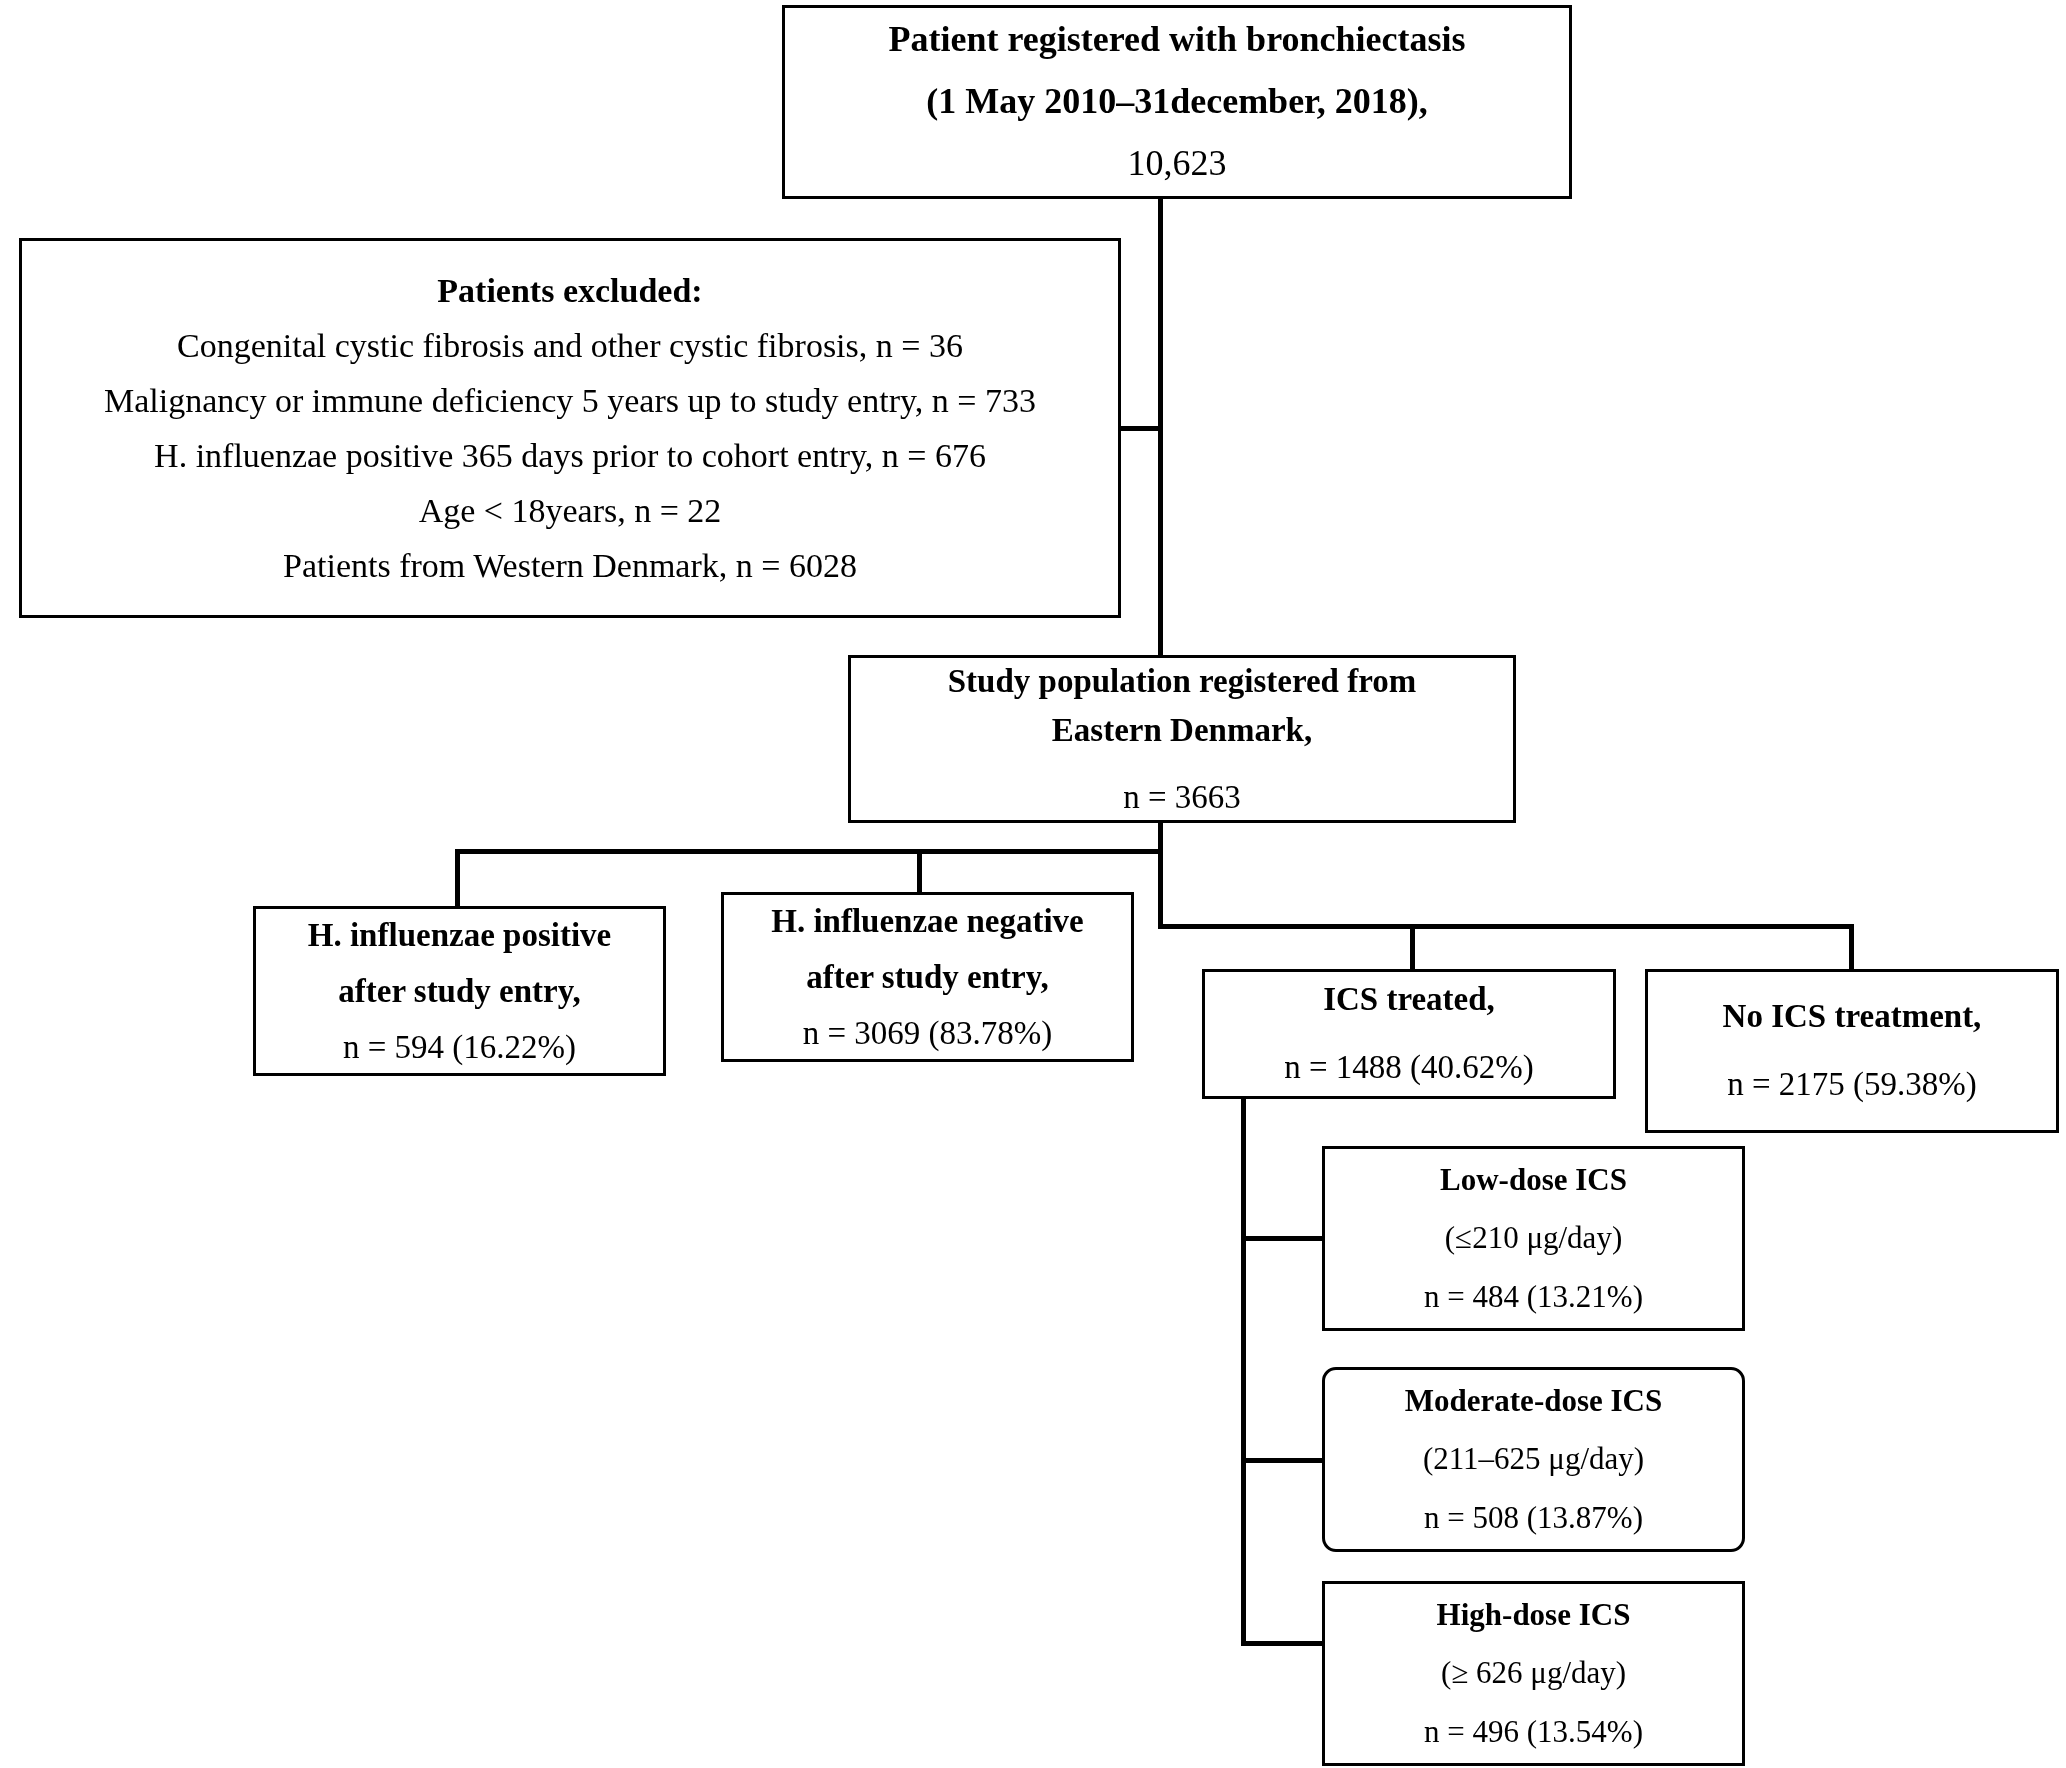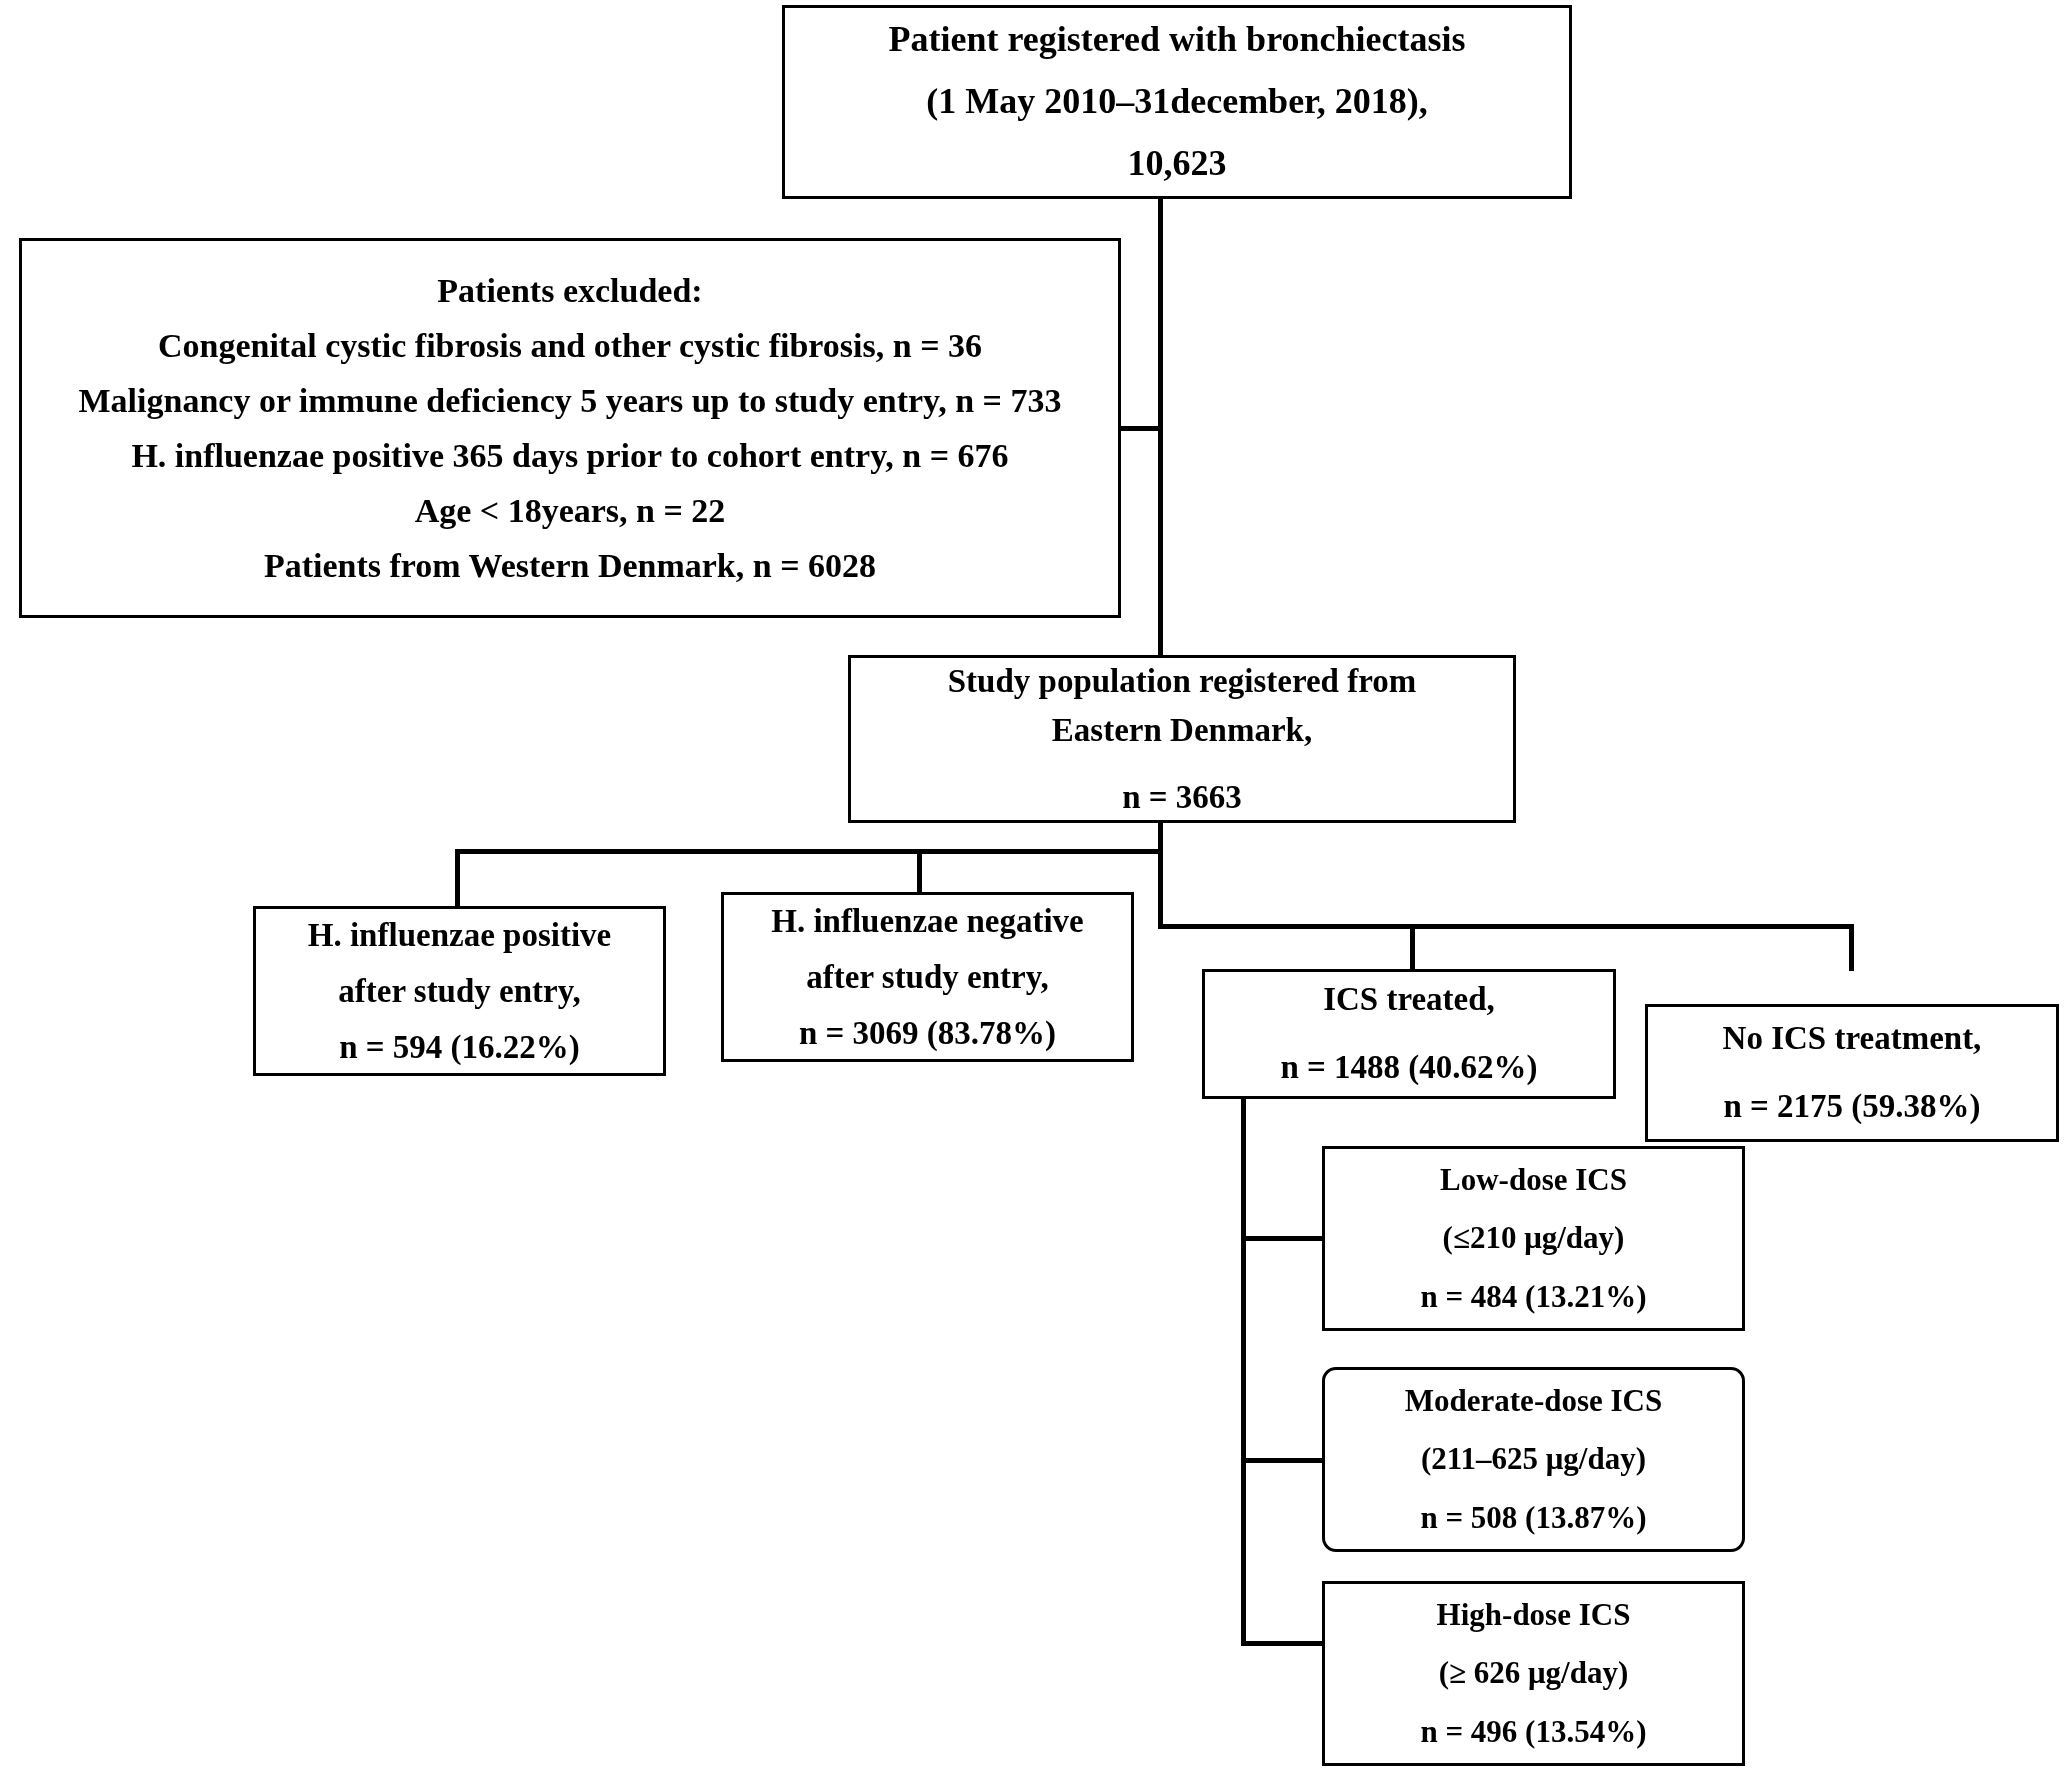--- a/index.html
+++ b/index.html
@@ -32,21 +32,21 @@
     z-index: 5;
   }
   .node .line {
     display: block;
     width: 100%;
     padding: 0 22px;
     box-sizing: border-box;
     white-space: nowrap;
   }
   .bold { font-weight: bold; }
-  .reg  { font-weight: bold; }
+  .reg  { font-weight: normal; }
 
   
   .conn {
     position: absolute;
     background: #000000;
     z-index: 1;
   }
 
   
   .fs-top   { font-size: 36px; line-height: 1.72; }
@@ -118,21 +118,21 @@
     <span class="line bold">H. influenzae negative</span>
     <span class="line bold">after study entry,</span>
     <span class="line reg">n = 3069 (83.78%)</span>
   </div>
 
   <div class="node fs-ics" style="left:1202px; top:969px; width:414px; height:130px;">
     <span class="line bold">ICS treated,</span>
     <span class="line reg">n = 1488 (40.62%)</span>
   </div>
 
-  <div class="node fs-ics" style="left:1645px; top:1004px; width:414px; height:138px;">
+  <div class="node fs-ics" style="left:1645px; top:969px; width:414px; height:164px;">
     <span class="line bold">No ICS treatment,</span>
     <span class="line reg">n = 2175 (59.38%)</span>
   </div>
 
   <div class="node fs-dose" style="left:1322px; top:1146px; width:423px; height:185px;">
     <span class="line bold">Low-dose ICS</span>
     <span class="line reg">(≤210 μg/day)</span>
     <span class="line reg">n = 484 (13.21%)</span>
   </div>
 

